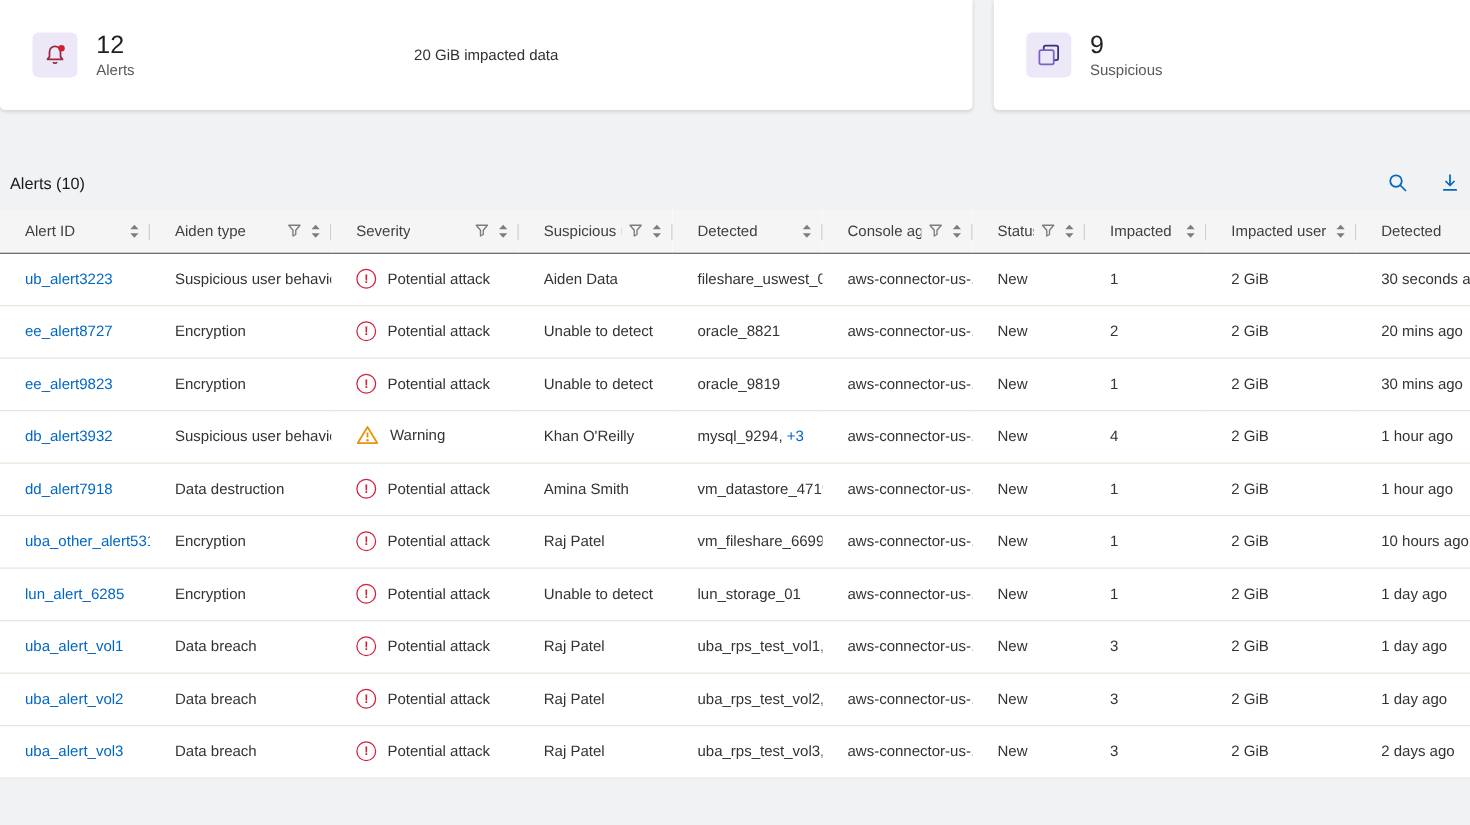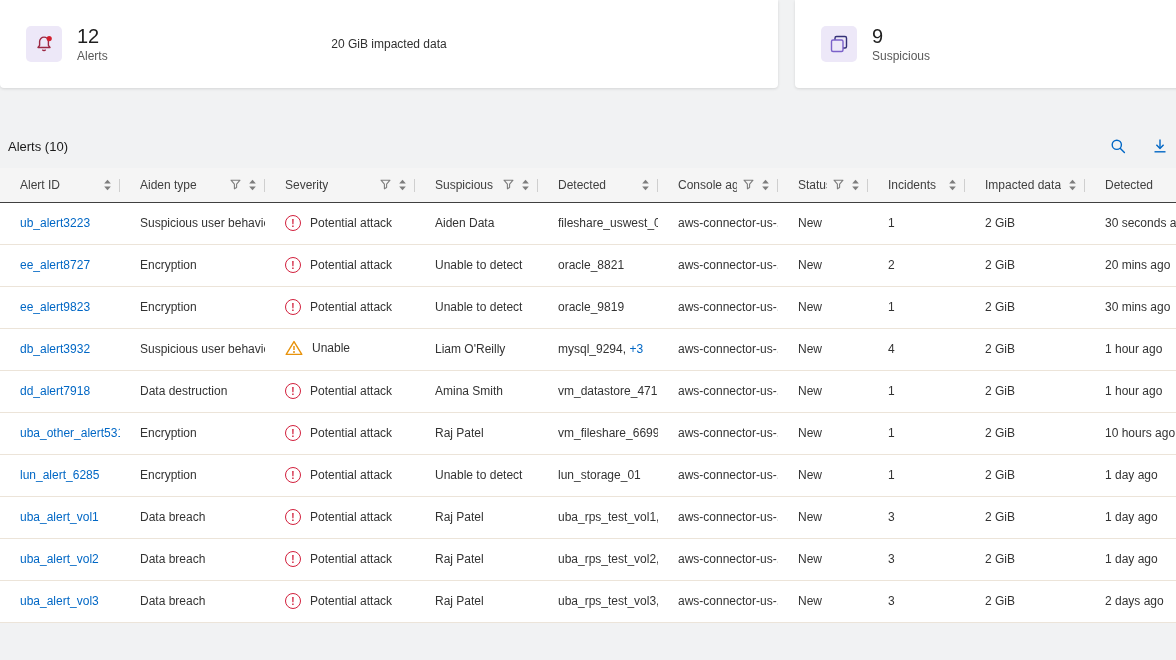--- a/index.html
+++ b/index.html
@@ -254,32 +254,32 @@
   </svg>
                 <svg class="hdr-icon" width="9" height="12" viewBox="0 0 9 12">
     <path d="M4.5 0.8 L7.8 4.4 H1.2 Z" fill="#7d7d7d"></path>
     <path d="M4.5 11.2 L1.2 7.6 H7.8 Z" fill="#7d7d7d"></path>
   </svg>
               </span>
             </div>
           </th>
           <th class="divided">
             <div class="th-inner">
-              <span class="th-label">Incidents</span>
-              <span class="th-icons">
-                <svg class="hdr-icon" width="9" height="12" viewBox="0 0 9 12">
-    <path d="M4.5 0.8 L7.8 4.4 H1.2 Z" fill="#7d7d7d"></path>
-    <path d="M4.5 11.2 L1.2 7.6 H7.8 Z" fill="#7d7d7d"></path>
-  </svg>
-              </span>
-            </div>
-          </th>
-          <th class="divided">
-            <div class="th-inner">
-              <span class="th-label">Impacted data</span>
+              <span class="th-label">Impacted</span>
+              <span class="th-icons">
+                <svg class="hdr-icon" width="9" height="12" viewBox="0 0 9 12">
+    <path d="M4.5 0.8 L7.8 4.4 H1.2 Z" fill="#7d7d7d"></path>
+    <path d="M4.5 11.2 L1.2 7.6 H7.8 Z" fill="#7d7d7d"></path>
+  </svg>
+              </span>
+            </div>
+          </th>
+          <th class="divided">
+            <div class="th-inner">
+              <span class="th-label">Impacted user</span>
               <span class="th-icons">
                 <svg class="hdr-icon" width="9" height="12" viewBox="0 0 9 12">
     <path d="M4.5 0.8 L7.8 4.4 H1.2 Z" fill="#7d7d7d"></path>
     <path d="M4.5 11.2 L1.2 7.6 H7.8 Z" fill="#7d7d7d"></path>
   </svg>
               </span>
             </div>
           </th>
           <th>
             <div class="th-inner">
@@ -337,23 +337,23 @@
         </tr>
         <tr>
           <td class="cell"><a class="link">db_alert3932</a></td>
           <td class="cell">Suspicious user behavior</td>
           <td class="cell"><span class="sev-wrap">
               <svg width="18" height="16" viewBox="0 0 18 16" style="flex:0 0 auto">
     <path d="M9 1.6 L16.8 14.4 H1.2 Z" fill="none" stroke="#E8930C" stroke-width="1.4" stroke-linejoin="round"></path>
     <line x1="9" y1="6" x2="9" y2="10" stroke="#E8930C" stroke-width="1.5"></line>
     <circle cx="9" cy="12.1" r="1" fill="#E8930C"></circle>
   </svg>
-              <span class="sev-text">Unable</span>
-            </span></td>
-          <td class="cell">Liam O'Reilly</td>
+              <span class="sev-text">Warning</span>
+            </span></td>
+          <td class="cell">Khan O'Reilly</td>
           <td class="cell"><span>mysql_9294,</span><a class="link"> +3</a></td>
           <td class="cell">aws-connector-us-...</td>
           <td class="cell">New</td>
           <td class="cell">4</td>
           <td class="cell">2 GiB</td>
           <td class="cell">1 hour ago</td>
         </tr>
         <tr>
           <td class="cell"><a class="link">dd_alert7918</a></td>
           <td class="cell">Data destruction</td>

